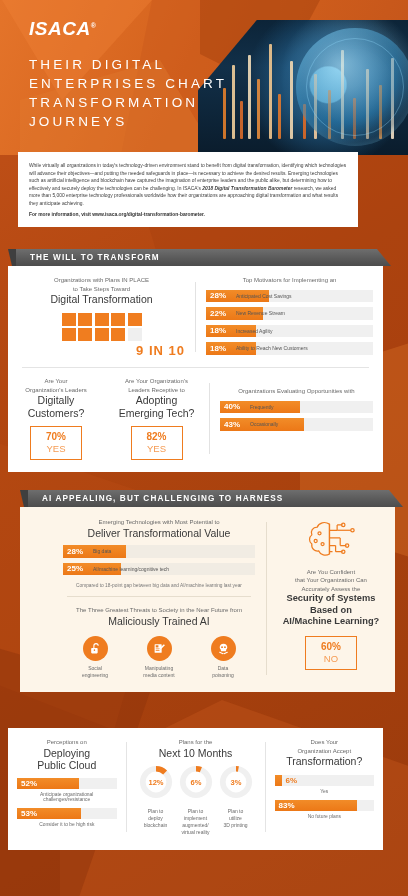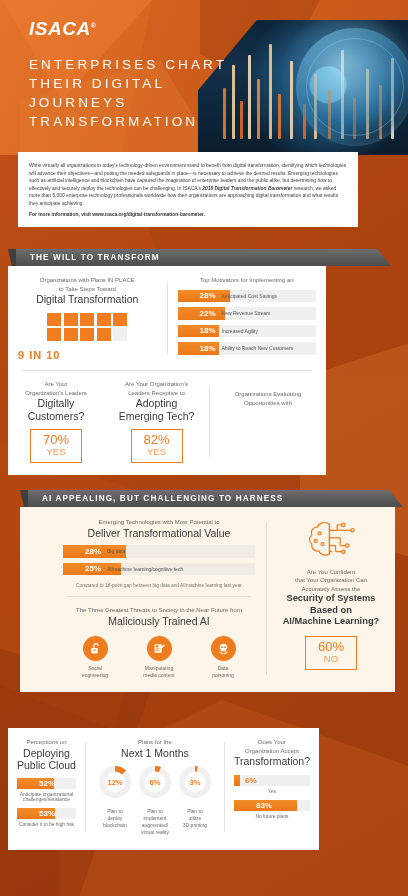--- a/index.html
+++ b/index.html
@@ -75,63 +75,63 @@
      clip-path:polygon(0 0, calc(100% - 14px) 0, 100% 100%, 0 100%);
      display:flex;align-items:center;}
   .banner span{color:#fff;font-size:8.2px;font-weight:bold;letter-spacing:1.1px;
      padding-left:14px;}
   .banner-wrap{position:absolute;left:8px;width:375px;}
   .banner-notch{position:absolute;left:-8px;top:0;width:10px;height:17px;
      background:#3f3f3f;clip-path:polygon(0 0,100% 0,100% 100%,40% 100%);}
 
   
   .sec1{position:absolute;top:249px;left:8px;width:392px;}
-  .sec1-body{background:#fff;width:318px;padding:10px 0 12px 0;position:relative;}
+  .sec1-body{background:#fff;width:375px;padding:10px 0 12px 0;position:relative;}
   .col2{display:flex;}
   .col{flex:1;padding:0 10px;}
   .divider-v{width:1px;background:#e2e2e2;margin:6px 0;}
   .divider-h{height:1px;background:#e4e4e4;margin:9px 14px;}
   .sub{font-size:6px;color:#6a6a6a;text-align:center;line-height:8.5px;}
   .big{font-size:10.5px;color:#3a3a3a;text-align:center;line-height:12.5px;}
   .sq-grid{display:flex;flex-wrap:wrap;justify-content:center;gap:2.5px;
      width:88px;margin:7px auto 0 auto;}
   .sq{width:14px;height:13px;background:#f07d1f;}
   .sq.off{background:#efefef;}
-  .nine{ text-align:left;color:#ef7c1f;font-weight:bold;font-size:11px;
-     letter-spacing:1px;margin-top:8px;}
+  .nine{ text-align:right;color:#ef7c1f;font-weight:bold;font-size:13px;
+     letter-spacing:1px;margin-top:2px;}
   .bar-row{position:relative;height:12.5px;background:#f0f0f0;margin-top:5px;
      display:flex;align-items:center;}
   .bar-fill{position:absolute;left:0;top:0;height:100%;
      background:linear-gradient(180deg,#f28c28,#ec7817);}
   .bar-pct{position:relative;color:#fff;font-weight:bold;font-size:8px;
-     padding-left:22px;z-index:2;min-width:24px;}
+     padding-left:4px;z-index:2;min-width:24px;}
   .bar-lbl{position:relative;z-index:2;font-size:5px;color:#555;padding-left:6px;}
   .yesbox{border:1.4px solid #ef7c1f;width:52px;margin:7px auto 0 auto;
      padding:4px 0 5px 0;text-align:center;}
-  .yesbox .n{font-size:13px;font-weight:normal;color:#ef7c1f;line-height:12px;}
+  .yesbox .n{font-size:10px;font-weight:bold;color:#ef7c1f;line-height:12px;}
   .yesbox .y{font-size:9.5px;color:#f59b53;line-height:11px;}
 
   
   .sec2{position:absolute;top:490px;left:20px;width:392px;}
   .sec2-body{background:#fdf5e9;width:375px;padding:11px 0 13px 0;display:flex;}
   .s2l{width:233px;padding:0 11px;margin-left:32px;}
   .s2r{width:142px;padding:0 8px;text-align:center;}
   .note{font-size:4.8px;color:#777;text-align:center;margin-top:8px;}
   .threat-ico{display:flex;justify-content:space-around;margin-top:9px;}
   .ti{width:64px;text-align:center;}
   .circ{width:25px;height:25px;border-radius:50%;background:#ef7c1f;margin:0 auto;
      display:flex;align-items:center;justify-content:center;}
   .ti .t{font-size:5px;color:#6a6a6a;line-height:7px;margin-top:4px;}
   .brain{margin:0 auto 4px auto;display:block;}
   .confq{font-size:6px;color:#6a6a6a;line-height:8.4px;}
   .confq b{font-size:9.3px;color:#3a3a3a;font-weight:bold;line-height:11.5px;display:block;}
 
   
   .sec3{position:absolute;top:711px;left:8px;width:392px;}
-  .sec3-body{background:#fff;width:311px;padding:10px 0 14px 0;display:flex;}
+  .sec3-body{background:#fff;width:375px;padding:10px 0 14px 0;display:flex;}
   .s3c{flex:1;padding:0 9px;}
   .donuts{display:flex;justify-content:space-between;margin-top:6px;}
   .dn{width:40px;text-align:center;}
   .dn .cap{font-size:5px;color:#6a6a6a;line-height:7px;margin-top:5px;}
   .bar-row2{position:relative;height:11px;background:#f0f0f0;margin-top:6px;display:flex;align-items:center;}
   .cap-c{font-size:4.9px;color:#6a6a6a;text-align:center;margin-top:3px;}
 </style>
 </head>
 <body>
 
@@ -169,24 +169,24 @@
       <div class="bar" style="left:80%;height:52%;background:#ffd8ab;"></div>
       <div class="bar" style="left:86%;height:40%;background:#f08f38;"></div>
       <div class="bar" style="left:92%;height:60%;background:#ffe9cc;"></div>
     </div>
     <div class="globe"></div>
   </div>
 
   <div class="logo"><span>ISACA</span><sup>®</sup></div>
 
   <div class="headline">
+    <div>THEIR DIGITAL</div>
     <div>ENTERPRISES CHART</div>
-    <div>THEIR DIGITAL</div>
+    <div>TRANSFORMATION</div>
     <div>JOURNEYS</div>
-    <div>TRANSFORMATION</div>
   </div>
 </div>
 
 <div class="intro">
   <p><span>While virtually all organizations in today's technology-driven environment stand to benefit from digital transformation, identifying which technologies will advance their objectives—and putting the needed safeguards in place—is necessary to achieve the desired results. Emerging technologies such as artificial intelligence and blockchain have captured the imagination of enterprise leaders and the public alike, but determining how to effectively and securely deploy the technologies can be challenging. In ISACA's </span><span class="ital">2018 Digital Transformation Barometer</span><span> research, we asked more than 5,000 enterprise technology professionals worldwide how their organizations are approaching digital transformation and what results they anticipate achieving.</span></p>
   <p class="cta" style="margin-top:3px;">For more information, visit www.isaca.org/digital-transformation-barometer.</p>
 </div>
 
 <div class="sec1">
   <div class="banner-wrap">
@@ -268,20 +268,32 @@
         <div class="yesbox">
           <div class="n">82%</div>
           <div class="y">YES</div>
         </div>
       </div>
 
       <div class="divider-v"></div>
 
       <div class="col">
         <div class="sub" style="margin-top:10px;">Organizations Evaluating Opportunities with</div>
+        <div style="margin-top:5px;">
+          <div class="bar-row">
+            <div class="bar-fill" style="width:52%"></div>
+            <div class="bar-pct">40%</div>
+            <div class="bar-lbl">Frequently</div>
+          </div>
+          <div class="bar-row">
+            <div class="bar-fill" style="width:55%"></div>
+            <div class="bar-pct">43%</div>
+            <div class="bar-lbl">Occasionally</div>
+          </div>
+        </div>
       </div>
     </div>
 
   </div>
 </div>
 
 <div class="sec2">
   <div class="banner-wrap">
     <div class="banner-notch"></div>
     <div class="banner">
@@ -399,21 +411,21 @@
         <div class="bar-fill" style="width:64%"></div>
         <div class="bar-pct">53%</div>
       </div>
       <div class="cap-c">Consider it to be high risk</div>
     </div>
 
     <div style="width:1px;background:#e4e4e4;margin:4px 0;"></div>
 
     <div class="s3c">
       <div class="sub">Plans for the</div>
-      <div class="big">Next 1 Months</div>
+      <div class="big">Next 10 Months</div>
       <div class="donuts">
         <div class="dn">
           <svg width="34" height="34" viewBox="0 0 36 36">
             <circle cx="18" cy="18" r="14" fill="none" stroke="#f0f0f0" stroke-width="6"></circle>
             <circle cx="18" cy="18" r="14" fill="none" stroke="#ef7c1f" stroke-width="6" stroke-dasharray="10.6 87.4" transform="rotate(-90 18 18)"></circle>
             <text x="18" y="21" text-anchor="middle" font-size="8" font-weight="bold" fill="#ef7c1f" font-family="Liberation Sans, sans-serif">12%</text>
           </svg>
           <div class="cap">Plan to</div>
           <div class="cap" style="margin-top:0">deploy</div>
           <div class="cap" style="margin-top:0">blockchain</div>

